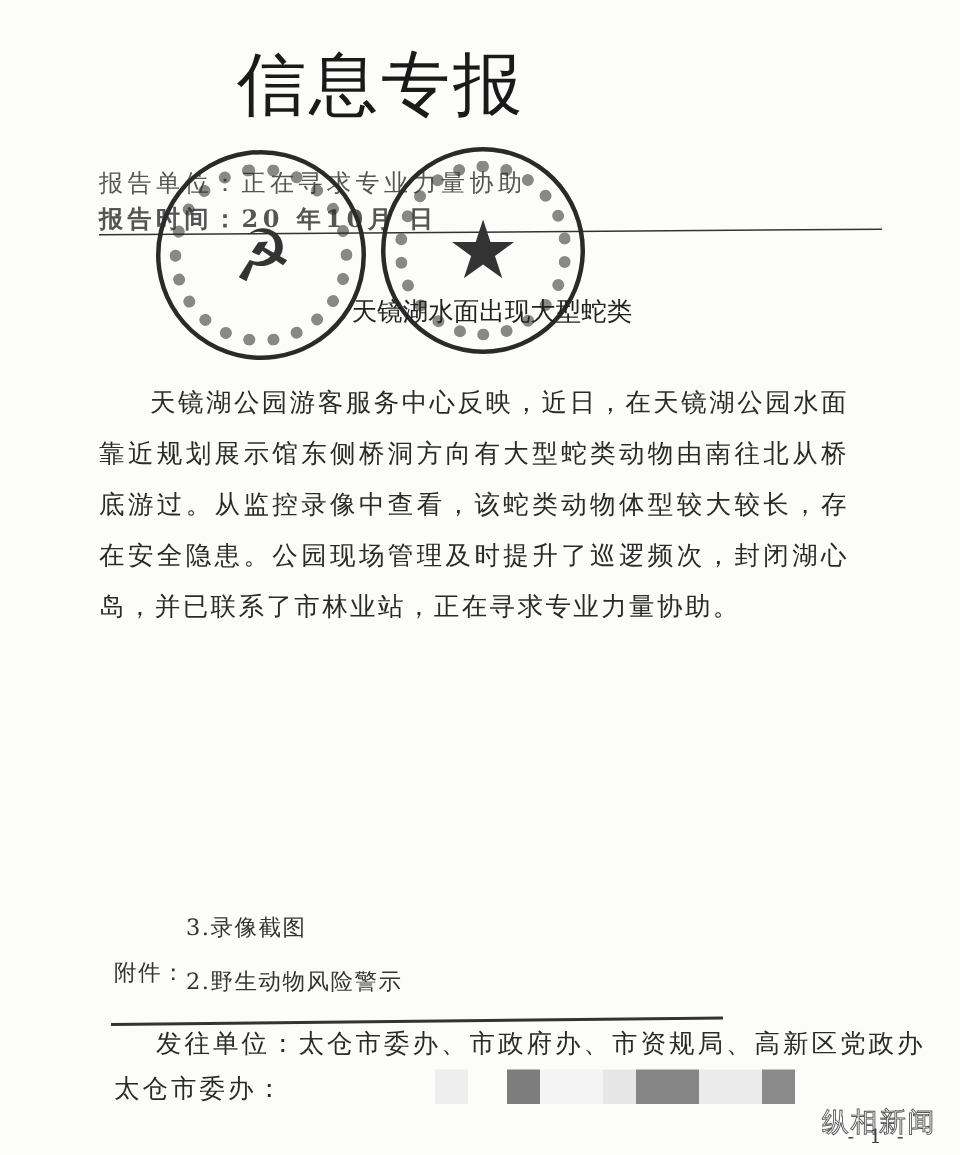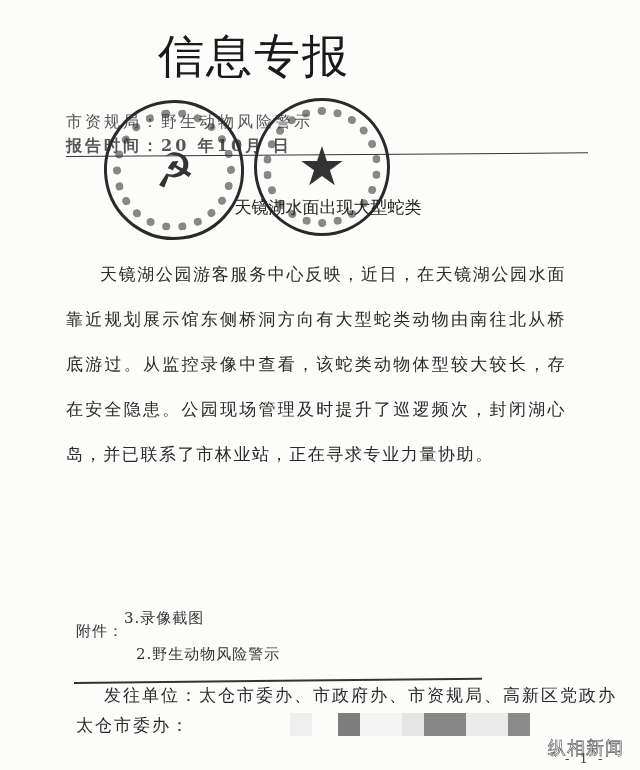--- a/index.html
+++ b/index.html
@@ -39,29 +39,29 @@
       font-size: 46px; color: #333; line-height: 1;
     }
     .seal.s2 .emblem { font-size: 54px; }
     .headline {
       position: absolute; top: 196px; left: 0; width: 640px; text-align: center;
       font-family: "DejaVu Sans", "Liberation Sans", sans-serif; font-size: 17px; color: #222;
       padding-left: 8px;
     }
     .body-text {
       position: absolute; top: 252px; left: 66px; width: 500px;
-      font-size: 17px; line-height: 45px; color: #2a2a2a; letter-spacing: 1.6px;
+      font-size: 17px; line-height: 34px; color: #2a2a2a; letter-spacing: 1.6px;
       text-align: justify; text-indent: 2em;
     }
     .attach-label {
-      position: absolute; top: 622px; left: 76px; font-size: 15px; color: #333; letter-spacing: 1px;
+      position: absolute; top: 639px; left: 76px; font-size: 15px; color: #333; letter-spacing: 1px;
     }
     .attach-item { position: absolute; font-size: 15px; color: #333; letter-spacing: 1px; }
     .attach-item.a1 { top: 609px; left: 124px; }
-    .attach-item.a2 { top: 645px; left: 136px; }
+    .attach-item.a2 { top: 645px; left: 124px; }
     .rule-bottom {
       position: absolute; top: 682px; left: 74px; width: 408px; height: 0;
       border-top: 2px solid #333; transform: rotate(-0.6deg); transform-origin: left;
     }
     .send-to {
       position: absolute; top: 684px; left: 76px; font-size: 17px; color: #2a2a2a; letter-spacing: 2px; margin-left: 28px;
     }
     .reporter {
       position: absolute; top: 714px; left: 76px; font-size: 17px; color: #2a2a2a; letter-spacing: 2px;
     }
@@ -76,21 +76,21 @@
     }
   </style>
 </head>
 <body>
 
 <div class="page">
 
   <div class="title">信息专报</div>
 
   <div class="meta-line meta1">
-    <span>市资规局：</span><span>野生动物风险警示</span>
+    <span>报告单位：</span><span>正在寻求专业力量协助</span>
   </div>
   <div class="meta-line meta2">
     <span>报告时间：</span><span>20  年10月  日</span>
   </div>
 
   <div class="rule-top"></div>
 
   <div class="seal s1">
     <div class="ring-text"></div>
     <span class="emblem">☭</span>

